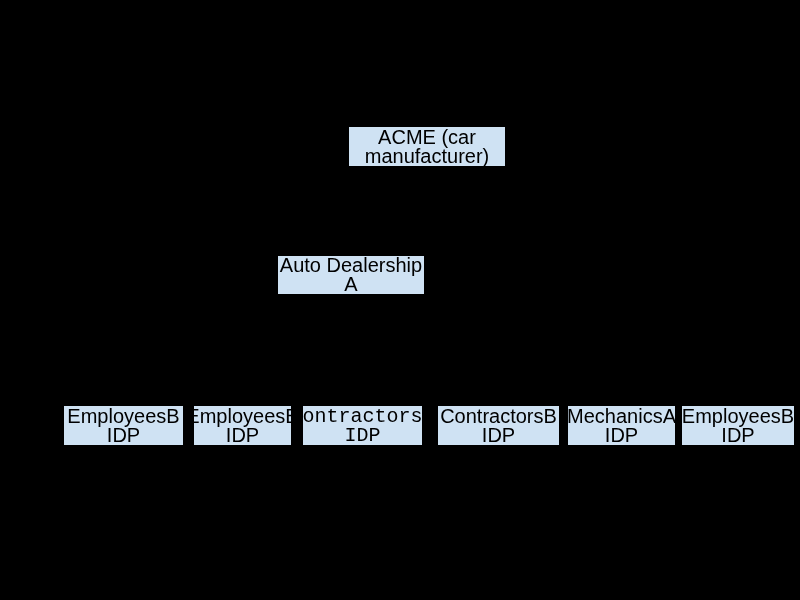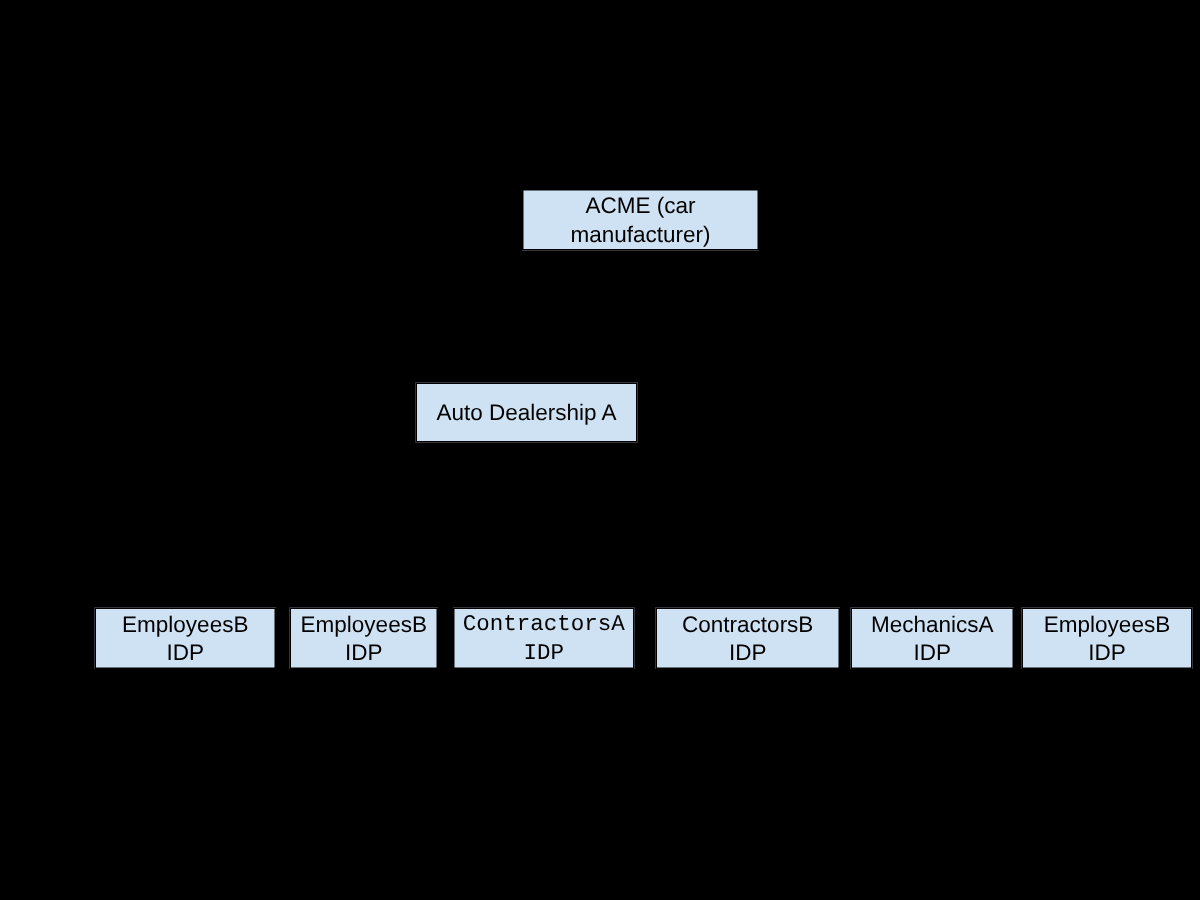--- a/index.html
+++ b/index.html
@@ -19,21 +19,21 @@
     height: 600px;
     background: #000000;
   }
   .node {
     position: absolute;
     box-sizing: border-box;
     background: #cfe2f3;
     border: 1px solid #000000;
     color: #000000;
     font-family: "Liberation Sans", sans-serif;
-    font-size: 15px;
+    font-size: 20px;
     line-height: 19px;
     display: flex;
     align-items: center;
     justify-content: center;
     text-align: center;
     white-space: pre-line;
   }
   
   .node-acme          { left: 348px; top: 126px; width: 158px; height: 41px; }
   .node-dealership-a  { left: 277px; top: 255px; width: 148px; height: 40px; }

